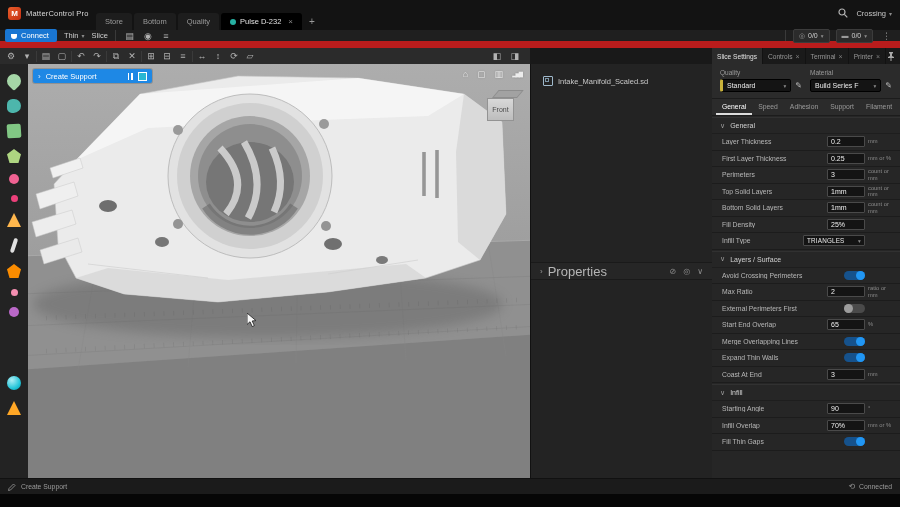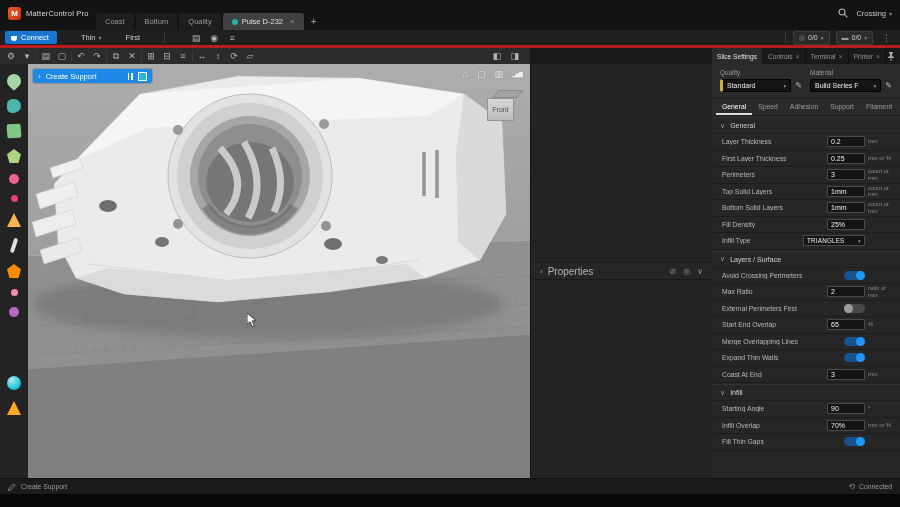--- a/index.html
+++ b/index.html
@@ -10,29 +10,29 @@
   }
   
   #topbar{position:absolute;left:0;top:0;width:900px;height:30px;background:#131313;display:flex;align-items:flex-end}
   #logo-block{position:absolute;left:8px;top:7px;display:flex;align-items:center;gap:5px}
   #app-logo{width:13px;height:13px;border-radius:3px;background:linear-gradient(135deg,#e85d2a,#c62f12);color:#fff;
     font-size:8px;font-weight:bold;display:flex;align-items:center;justify-content:center}
   #app-title{font-size:7.5px;color:#d8d8d8;letter-spacing:.2px}
   #top-tabs{display:flex;align-items:flex-end;margin-left:96px;height:30px}
   .tab{height:17px;padding:0 9px;margin-right:2px;border-radius:3px 3px 0 0;background:#1d1d1d;color:#9a9a9a;
     font-size:7.5px;display:flex;align-items:center;gap:4px;cursor:default}
-  .tab.active{background:#404040;color:#e0e0e0}
+  .tab.active{background:#000000;color:#e0e0e0}
   .tabdot{width:6px;height:6px;border-radius:50%;display:inline-block}
   .tabclose{color:#8a8a8a;font-size:8px;margin-left:3px}
   .tabplus{width:16px;height:17px;color:#9a9a9a;font-size:10px;display:flex;align-items:center;justify-content:center}
   #topbar-right{position:absolute;right:8px;top:8px;display:flex;align-items:center;gap:8px}
   #user-menu{font-size:7.5px;color:#c8c8c8;display:flex;align-items:center;gap:3px}
   #user-menu:after{content:"▾";font-size:6px;color:#8a8a8a}
   
-  #toolbar2{position:absolute;left:0;top:30px;width:900px;height:18px;background:#1f1f1f;display:flex;align-items:center;padding:0 5px;box-sizing:border-box;gap:24px;border-bottom:3px solid #b91c1c}
+  #toolbar2{position:absolute;left:0;top:30px;width:900px;height:18px;background:#1f1f1f;display:flex;align-items:center;padding:0 5px;box-sizing:border-box;gap:7px;border-bottom:7px solid #b91c1c}
   #connect-btn{background:#1976d2;color:#fff;font-size:7.5px;border-radius:2px;padding:2px 8px 2px 6px;display:flex;align-items:center;gap:4px}
   #print-btn,#slice-btn{color:#cfcfcf;font-size:7.5px;display:flex;align-items:center;gap:3px}
   #print-btn:after{content:"▾";font-size:6px;color:#8a8a8a}
   .vsep{width:1px;height:11px;background:#3a3a3a}
   #toolbar2-right{margin-left:auto;display:flex;align-items:center;gap:7px;padding-right:2px}
   .temp-widget{background:#2b2b2b;border:1px solid #3c3c3c;border-radius:2px;height:12px;display:flex;align-items:center;gap:3px;padding:0 5px;font-size:7px;color:#cfcfcf}
   .temp-widget .ticon{color:#9a9a9a;font-size:7px}
   .temp-widget:after{content:"▾";font-size:5.5px;color:#8a8a8a}
   .kebab{color:#9a9a9a;font-size:9px;padding:0 2px}
   
@@ -72,21 +72,21 @@
   #cursor{position:absolute;left:219px;top:249px}
   
   #scene-panel{position:absolute;left:530px;top:64px;width:182px;height:414px;background:#232323;border-left:1px solid #121212;box-sizing:border-box}
   #tree-item{display:flex;align-items:center;gap:5px;padding:12px 10px 8px 12px}
   .cube-icon{width:8px;height:8px;border:1px solid #9fb9cc;border-radius:1px;position:relative}
   .cube-icon:after{content:"";position:absolute;left:1px;top:1px;right:3px;bottom:3px;border:1px solid #7e97a8}
   #tree-item .fname{font-size:7.5px;color:#c9c9c9}
   #properties-row{position:absolute;left:0;top:198px;width:100%;height:18px;border-top:1px solid #1a1a1a;border-bottom:1px solid #1a1a1a;
     display:flex;align-items:center;gap:5px;padding:0 9px;box-sizing:border-box;background:#262626}
   #properties-row .pchev{color:#9a9a9a;font-size:8px}
-  #properties-row .plabel{color:#b5b5b5;font-size:10px}
+  #properties-row .plabel{color:#b5b5b5;font-size:13px}
   #prop-icons{margin-left:auto;display:flex;align-items:center;gap:7px}
   #prop-icons .pic{color:#8f8f8f;font-size:8px}
   
   #right-tabs{position:absolute;left:712px;top:48px;width:188px;height:16px;background:#1a1a1a;display:flex;align-items:stretch}
   .rtab{display:flex;align-items:center;gap:3px;padding:0 5px;font-size:6.6px;color:#969696;background:#1a1a1a;border-right:1px solid #121212}
   .rtab.active{background:#2b2b2b;color:#e2e2e2}
   .rtab .rclose{color:#7e7e7e;font-size:7px}
   #pin-icon{margin-left:auto;display:flex;align-items:center;padding-right:5px}
   #right-panel{position:absolute;left:712px;top:64px;width:188px;height:414px;background:#262626;box-sizing:border-box}
   #qm-block{background:#2b2b2b;padding:5px 8px 6px 8px;display:grid;grid-template-columns:1fr 1fr;gap:8px;border-bottom:1px solid #1c1c1c}
@@ -131,21 +131,21 @@
 </head>
 <body>
 
 <div id="topbar">
   <div id="logo-block">
     <div id="app-logo">M</div>
     <div id="app-title">MatterControl Pro</div>
   </div>
   <div id="top-tabs">
       <div class="tab">
-        <span class="tablabel">Coast</span>
+        <span class="tablabel">Store</span>
       </div>
       <div class="tab">
         <span class="tablabel">Bottom</span>
       </div>
       <div class="tab">
         <span class="tablabel">Quality</span>
       </div>
       <div class="tab active">
         <span class="tabdot" style="background: rgb(38, 176, 162);"></span>
         <span class="tablabel">Pulse D-232</span>
@@ -168,21 +168,21 @@
   <div id="connect-btn">
     <svg width="6" height="8" viewBox="0 0 6 8">
       <path d="M1 0v2M5 0v2M0 2h6v2a3 3 0 0 1-3 3 3 3 0 0 1-3-3z" fill="#fff"></path>
     </svg>
     <span>Connect</span>
   </div>
   <div id="print-btn">
     <span>Thin</span>
   </div>
   <div id="slice-btn">
-    <span>First</span>
+    <span>Slice</span>
   </div>
   <div class="vsep"></div>
   <div id="quick-icons" style="display:flex;gap:4px">
       <span class="tbi">▤</span>
       <span class="tbi">◉</span>
       <span class="tbi">≡</span>
     </div>
   <div id="toolbar2-right">
     <div class="vsep"></div>
     <div id="temp-widgets" style="display:flex;gap:6px">
@@ -331,20 +331,24 @@
   <div id="navcube">
     <div class="ntop"></div>
     <div class="nface">Front</div>
   </div>
   <svg id="cursor" width="12" height="15" viewBox="0 0 12 15">
     <polygon points="0,0 0,11.5 3,8.8 5.2,13.6 7.4,12.6 5.2,8 9,7.6" fill="#f8f8f8" stroke="#2b2b2b" stroke-width="0.9"></polygon>
   </svg>
 </div>
 
 <div id="scene-panel">
+  <div id="tree-item">
+    <span class="cube-icon"></span>
+    <span class="fname">Intake_Manifold_Scaled.sd</span>
+  </div>
   <div id="properties-row">
     <span class="pchev">›</span>
     <span class="plabel">Properties</span>
     <span id="prop-icons">
         <span class="pic">⊘</span>
         <span class="pic">◎</span>
         <span class="pic">∨</span>
       </span>
   </div>
 </div>

